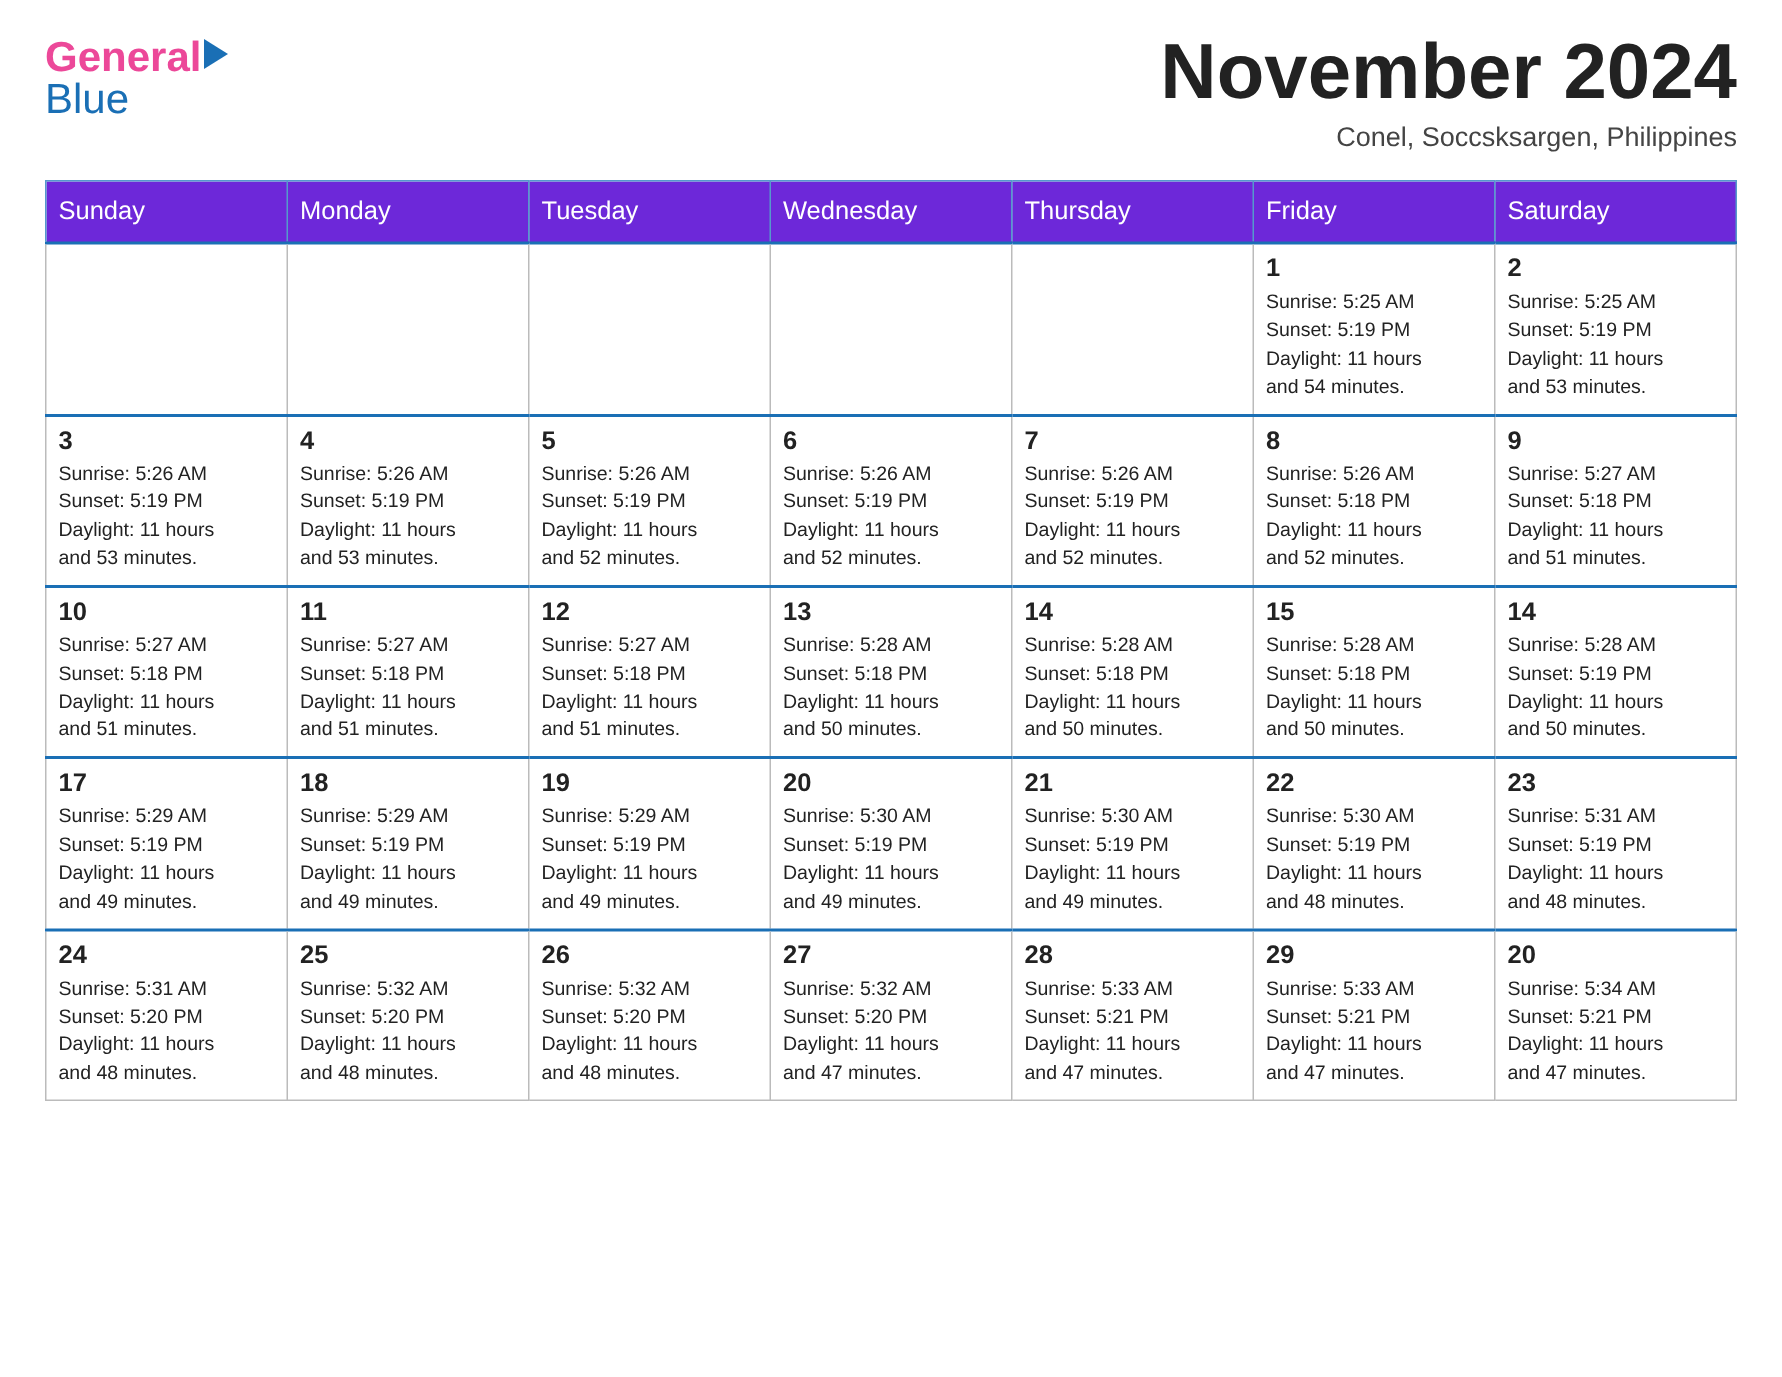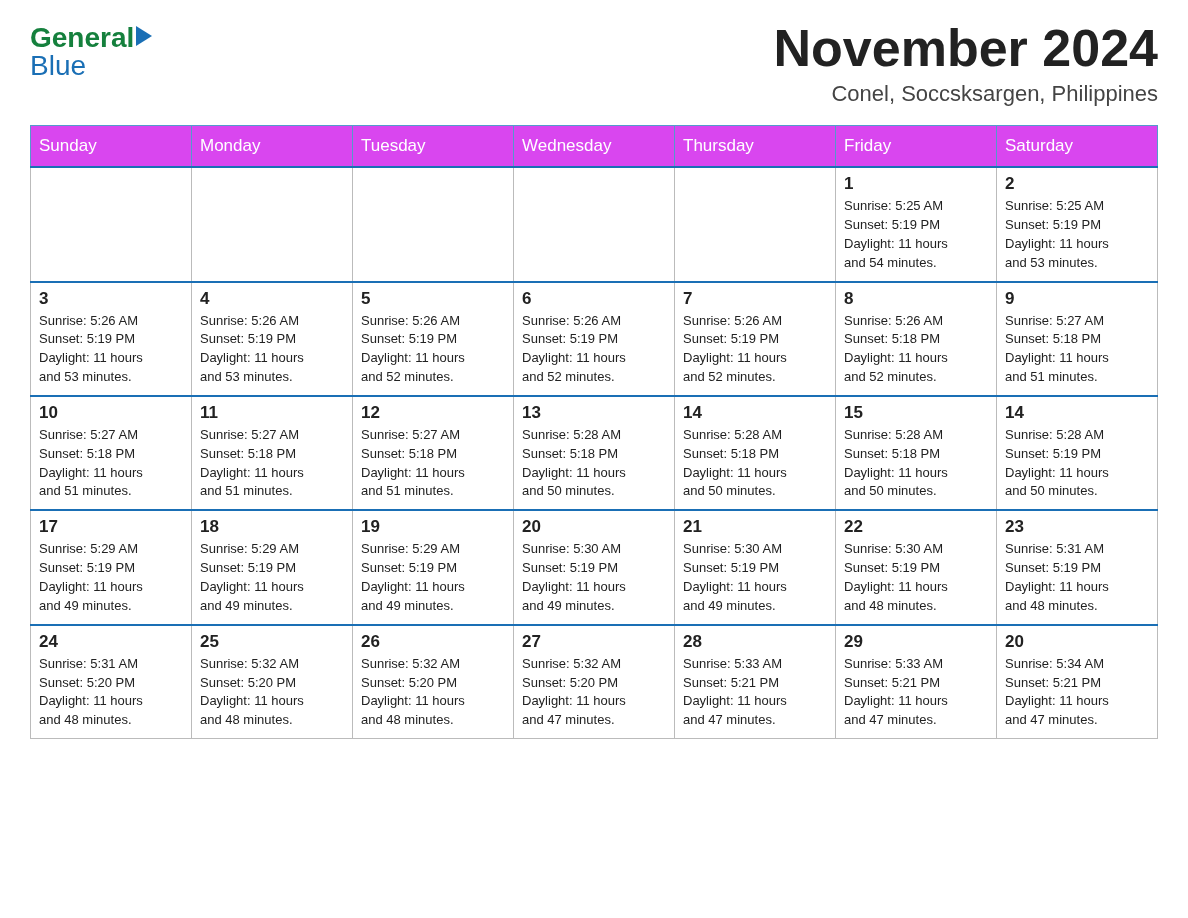--- a/index.html
+++ b/index.html
@@ -18,21 +18,21 @@
     }
     .logo {
       display: flex;
       flex-direction: column;
       align-items: flex-start;
       margin-top: 4px;
     }
     .logo-general {
       font-size: 28px;
       font-weight: bold;
-      color: #15803d;
+      color: #ec4899;
       line-height: 1;
     }
     .logo-blue {
       font-size: 28px;
       font-weight: normal;
       color: #1a6fb5;
       line-height: 1;
     }
     .logo-arrow {
       display: inline-block;
@@ -49,31 +49,31 @@
     .title-block {
       text-align: right;
     }
     .month-year {
       font-size: 52px;
       font-weight: bold;
       color: #222;
       line-height: 1.1;
     }
     .location {
-      font-size: 22px;
+      font-size: 18px;
       color: #444;
       margin-top: 4px;
     }
     .calendar {
       width: 100%;
       border-collapse: collapse;
       border: 1px solid #aaa;
     }
     .calendar th {
-      background-color: #d946ef;
+      background-color: #6d28d9;
       color: #fff;
       font-size: 17px;
       font-weight: normal;
       padding: 10px 8px;
       text-align: left;
       border: 1px solid #5599cc;
     }
     .calendar td {
       vertical-align: top;
       padding: 6px 8px 8px 8px;

